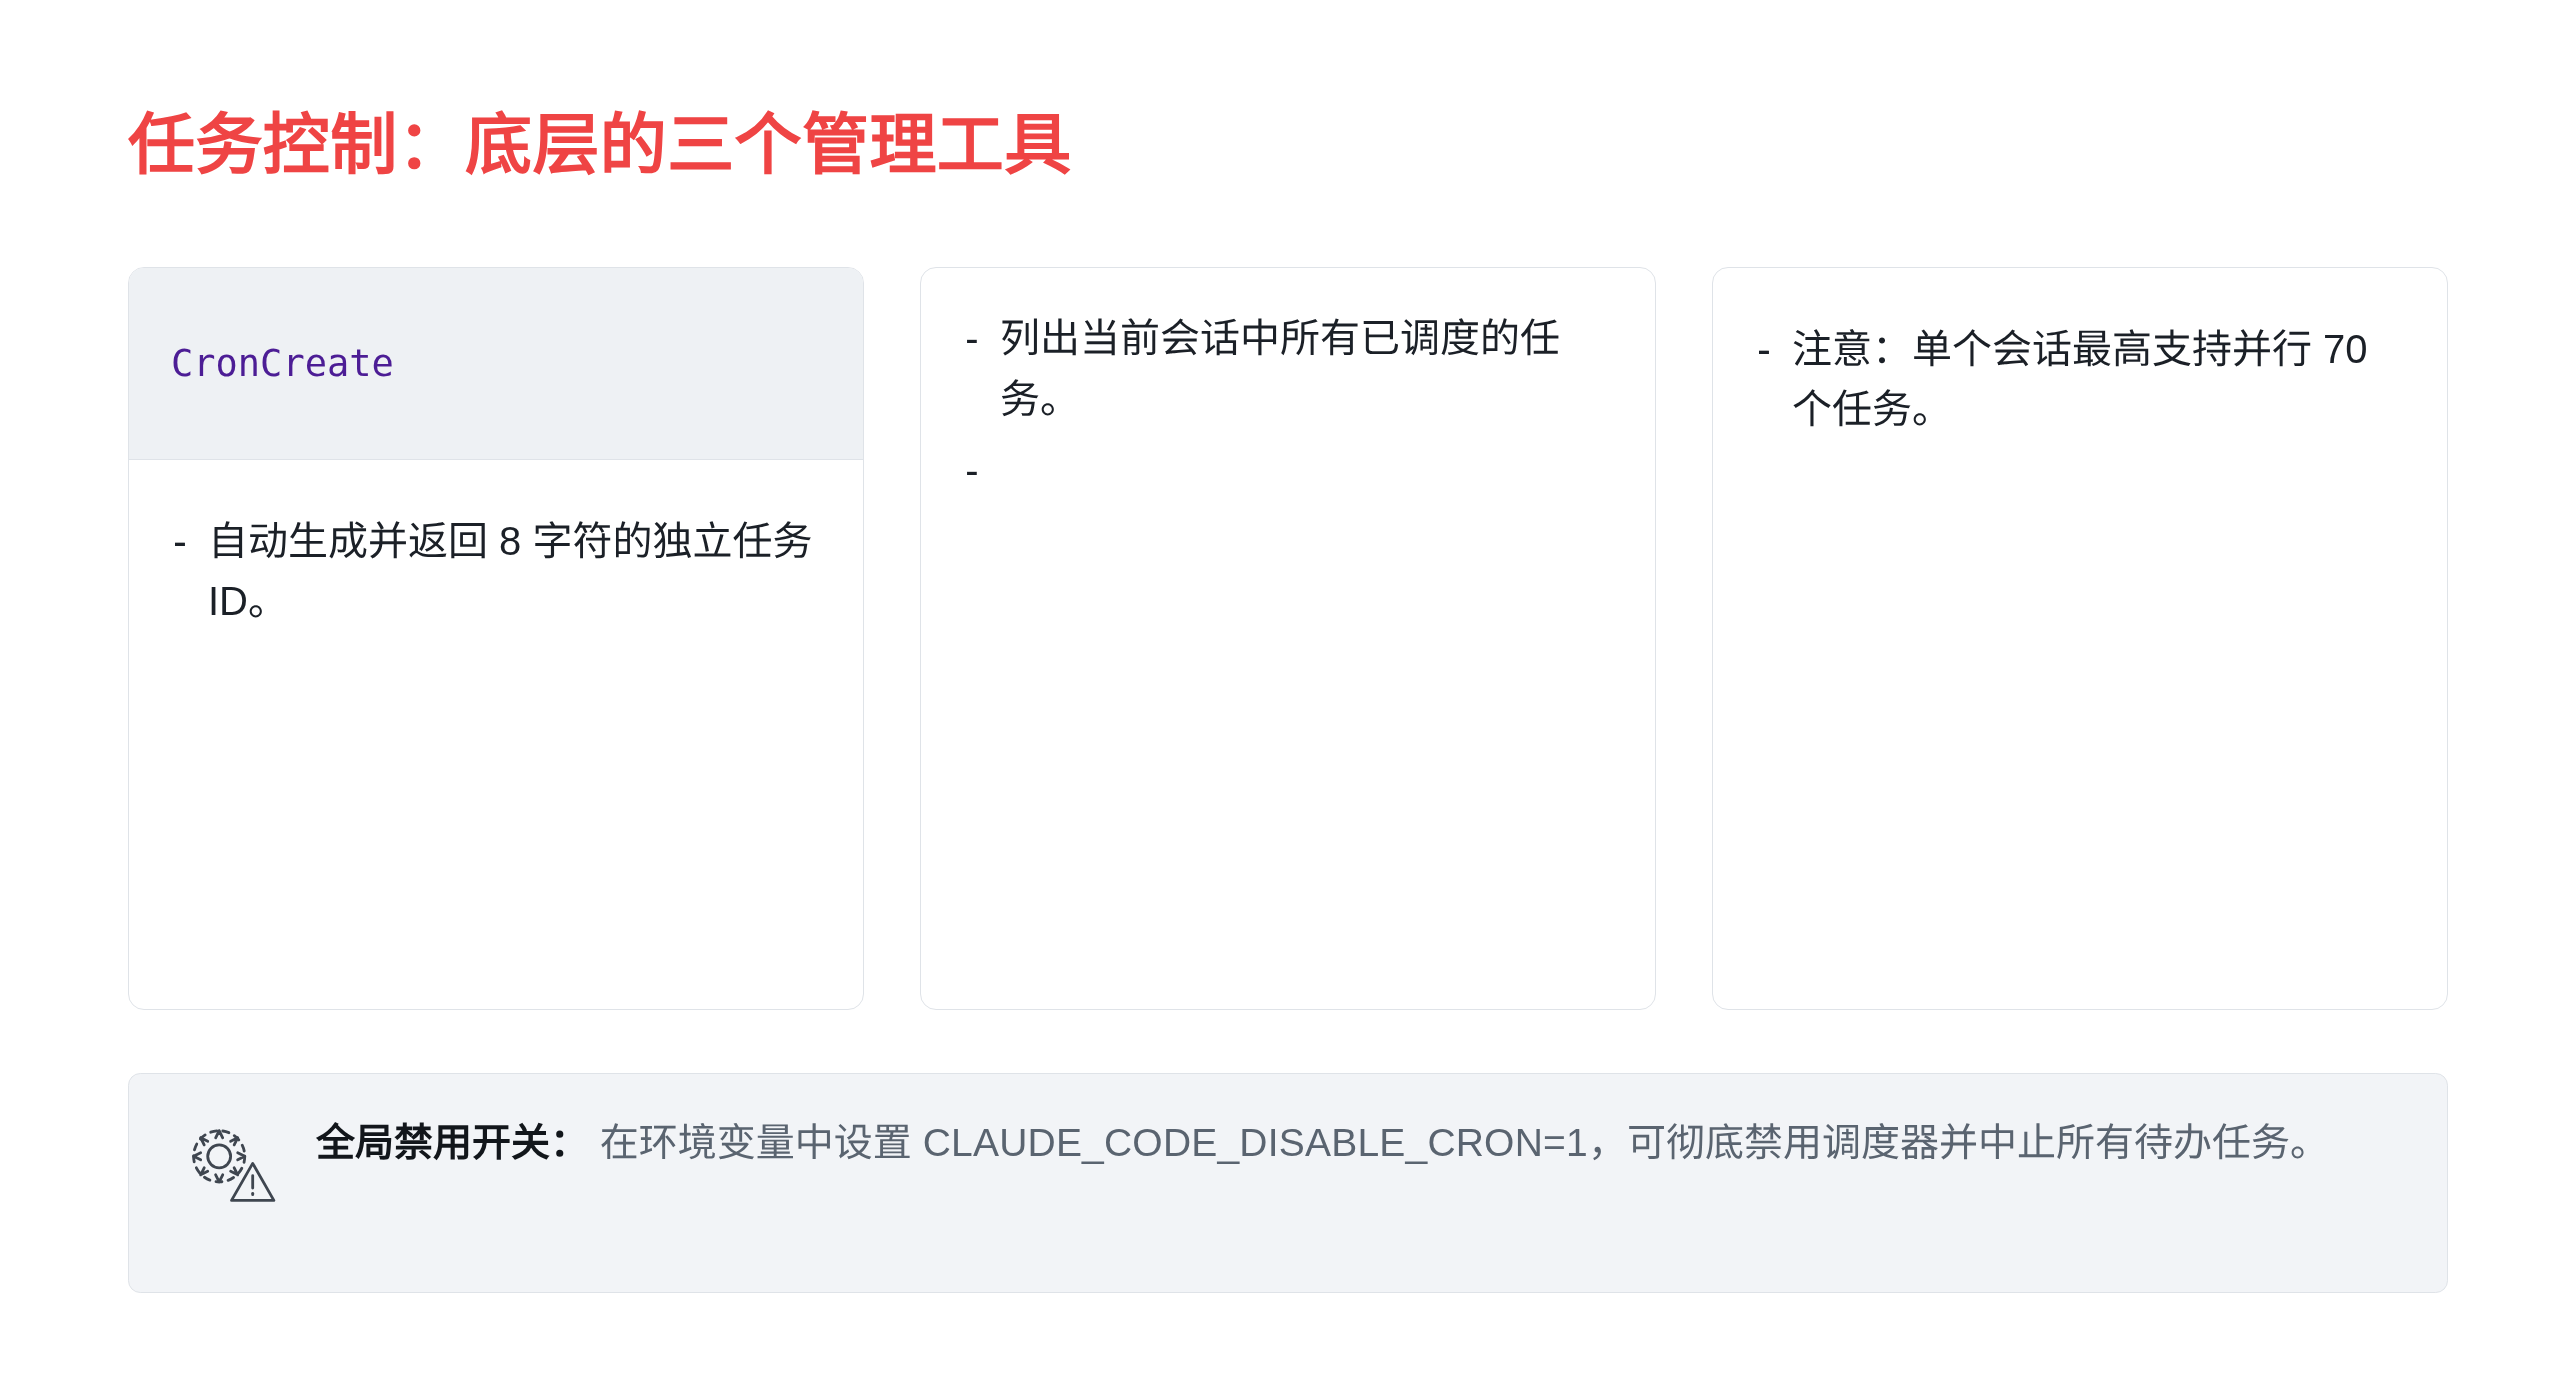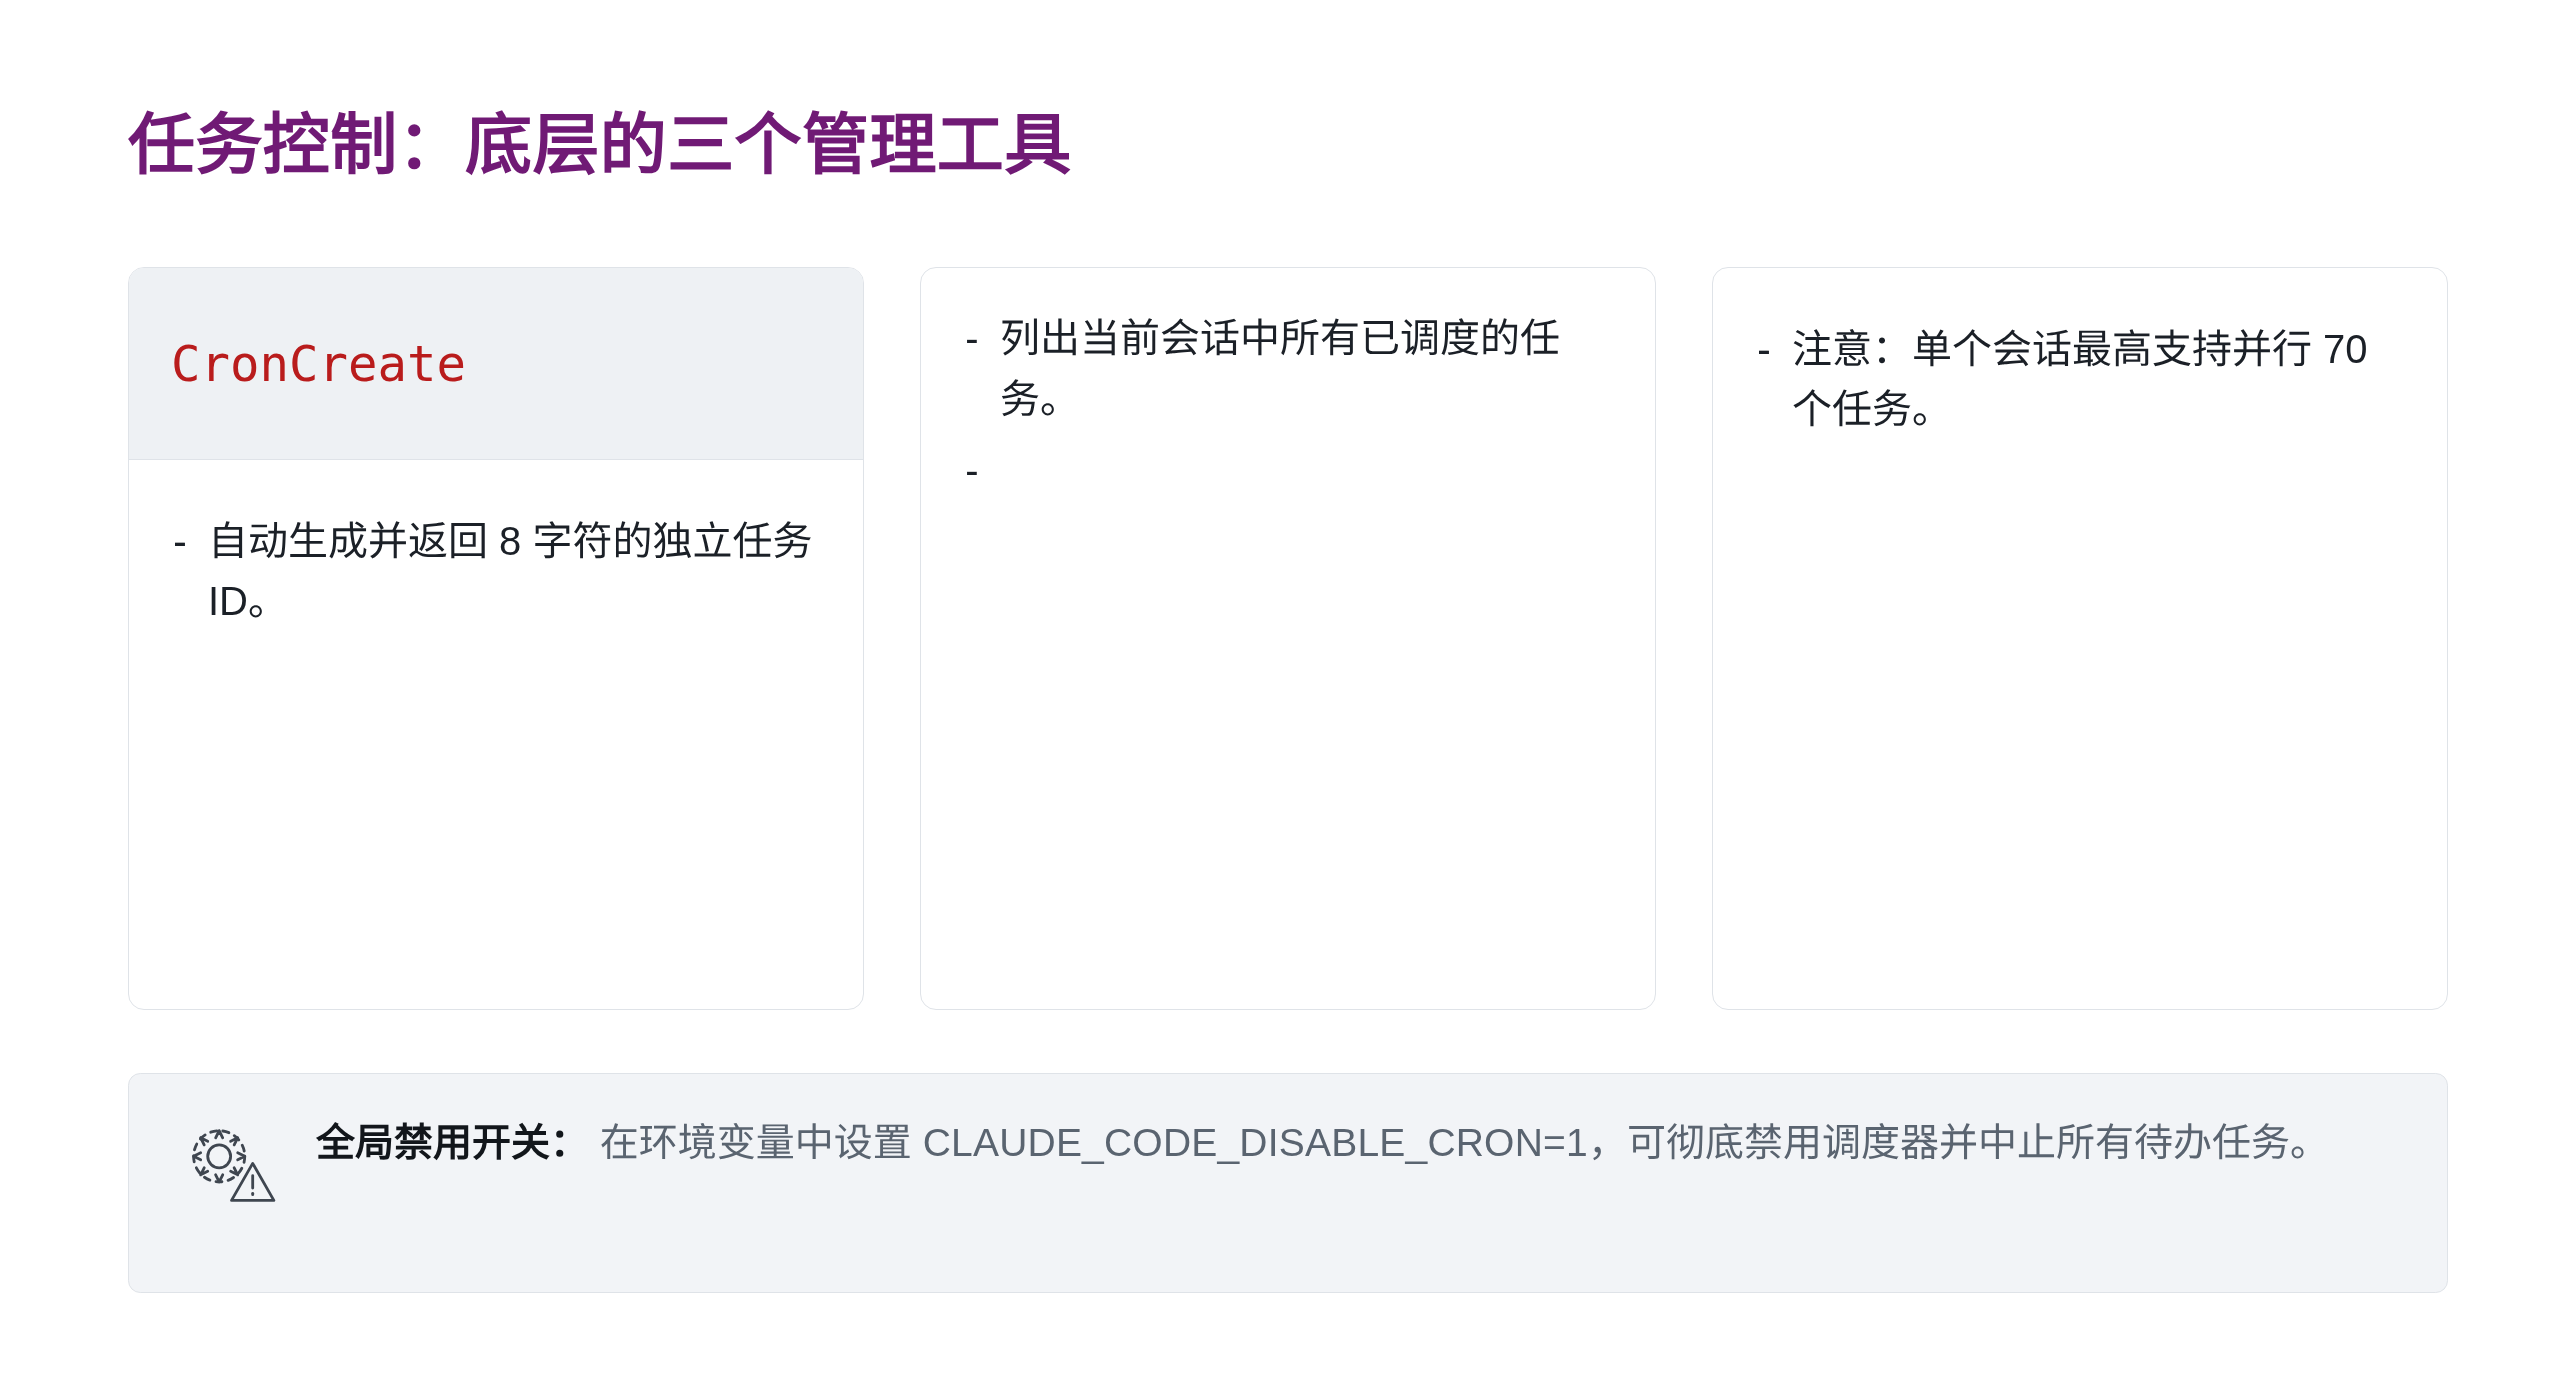--- a/index.html
+++ b/index.html
@@ -19,21 +19,21 @@
     width: 2576px;
     height: 1394px;
     box-sizing: border-box;
     padding: 106px 128px 0 128px;
   }
   .page-title {
     font-size: 67px;
     font-weight: 700;
     letter-spacing: 0.4px;
     line-height: 1.15;
-    color: #701a75;
+    color: #ef4444;
     margin: 0 0 84px 0;
     white-space: nowrap;
   }
   .cards-row {
     display: flex;
     gap: 56px;
     align-items: stretch;
   }
   .card {
     flex: 1 1 0;
@@ -50,24 +50,24 @@
     background: #eef1f4;
     border-bottom: 1.8px solid #dfe3e8;
     padding: 37px 42px 35px 42px;
     box-sizing: border-box;
     height: 192px;
     display: flex;
     align-items: center;
   }
   .card-title {
     font-family: "DejaVu Sans Mono", "Liberation Mono", monospace;
-    font-size: 49px;
+    font-size: 37px;
     font-weight: 400;
     letter-spacing: 0px;
-    color: #b91c1c;
+    color: #4c1d95;
     line-height: 1.1;
   }
   .card-body {
     padding: 40px 39px 35px 39px;
     box-sizing: border-box;
     flex: 1 1 auto;
   }
   ul.bullets {
     list-style: none;
     margin: 0;

